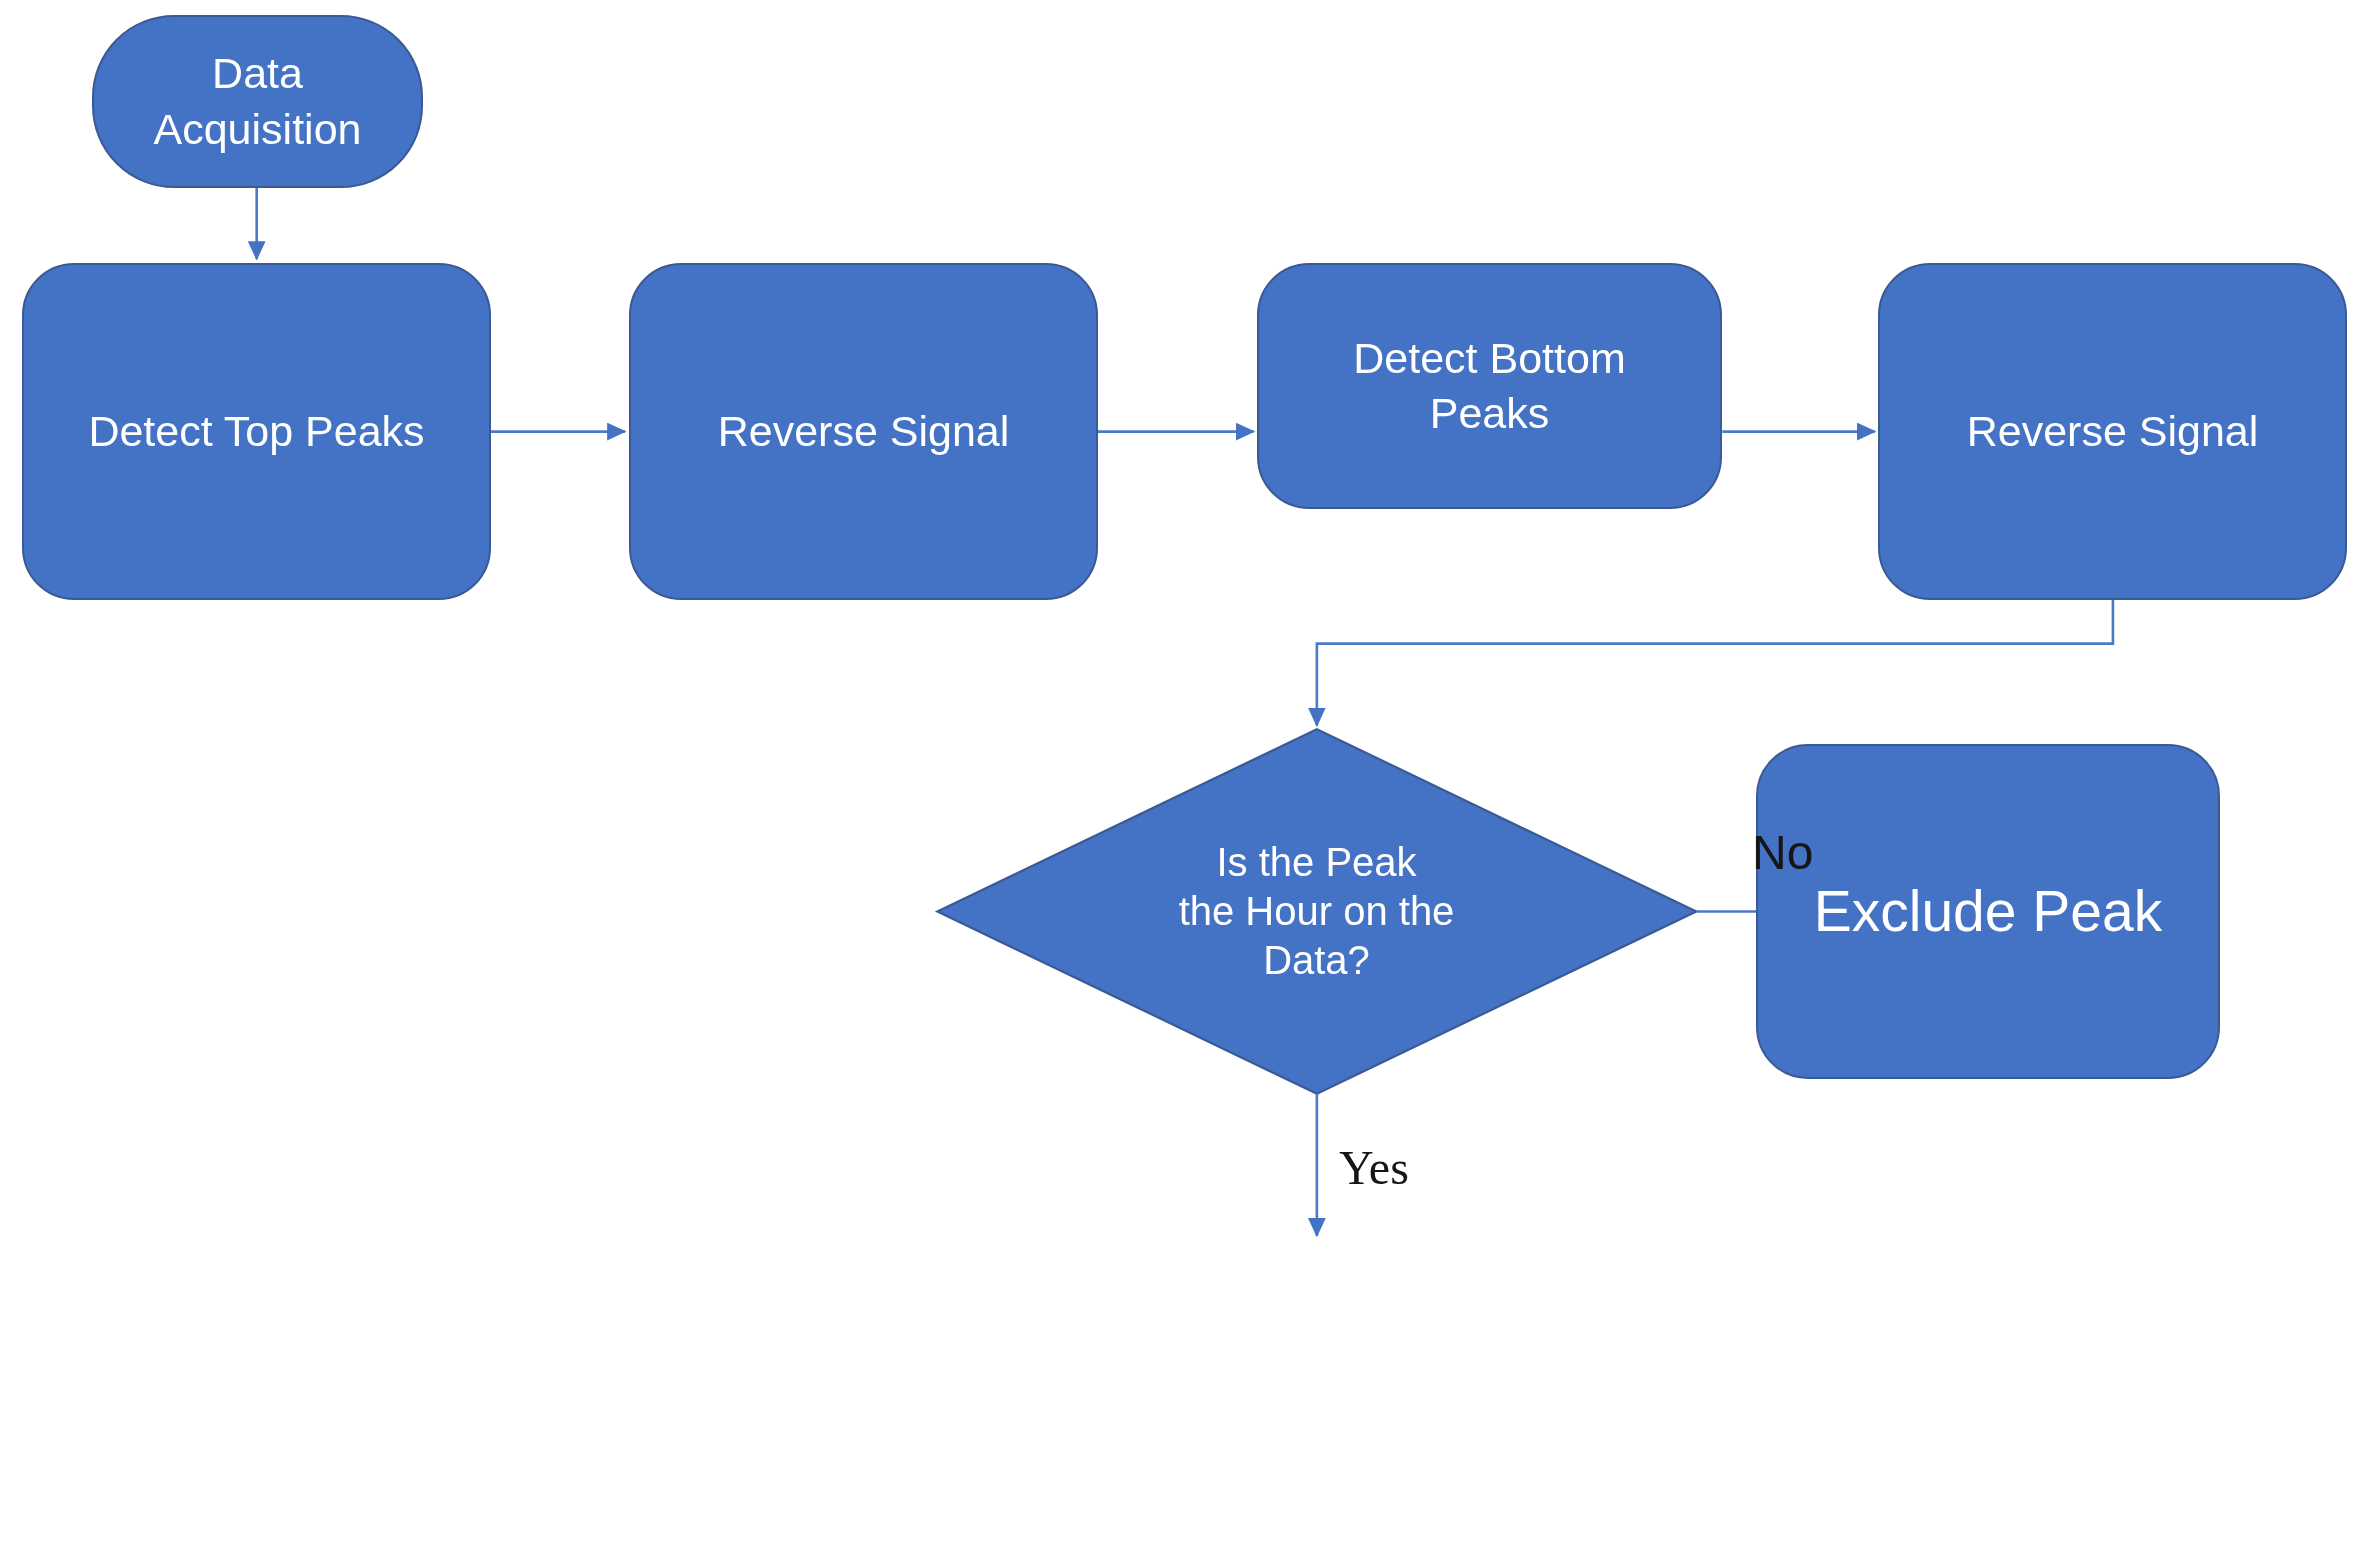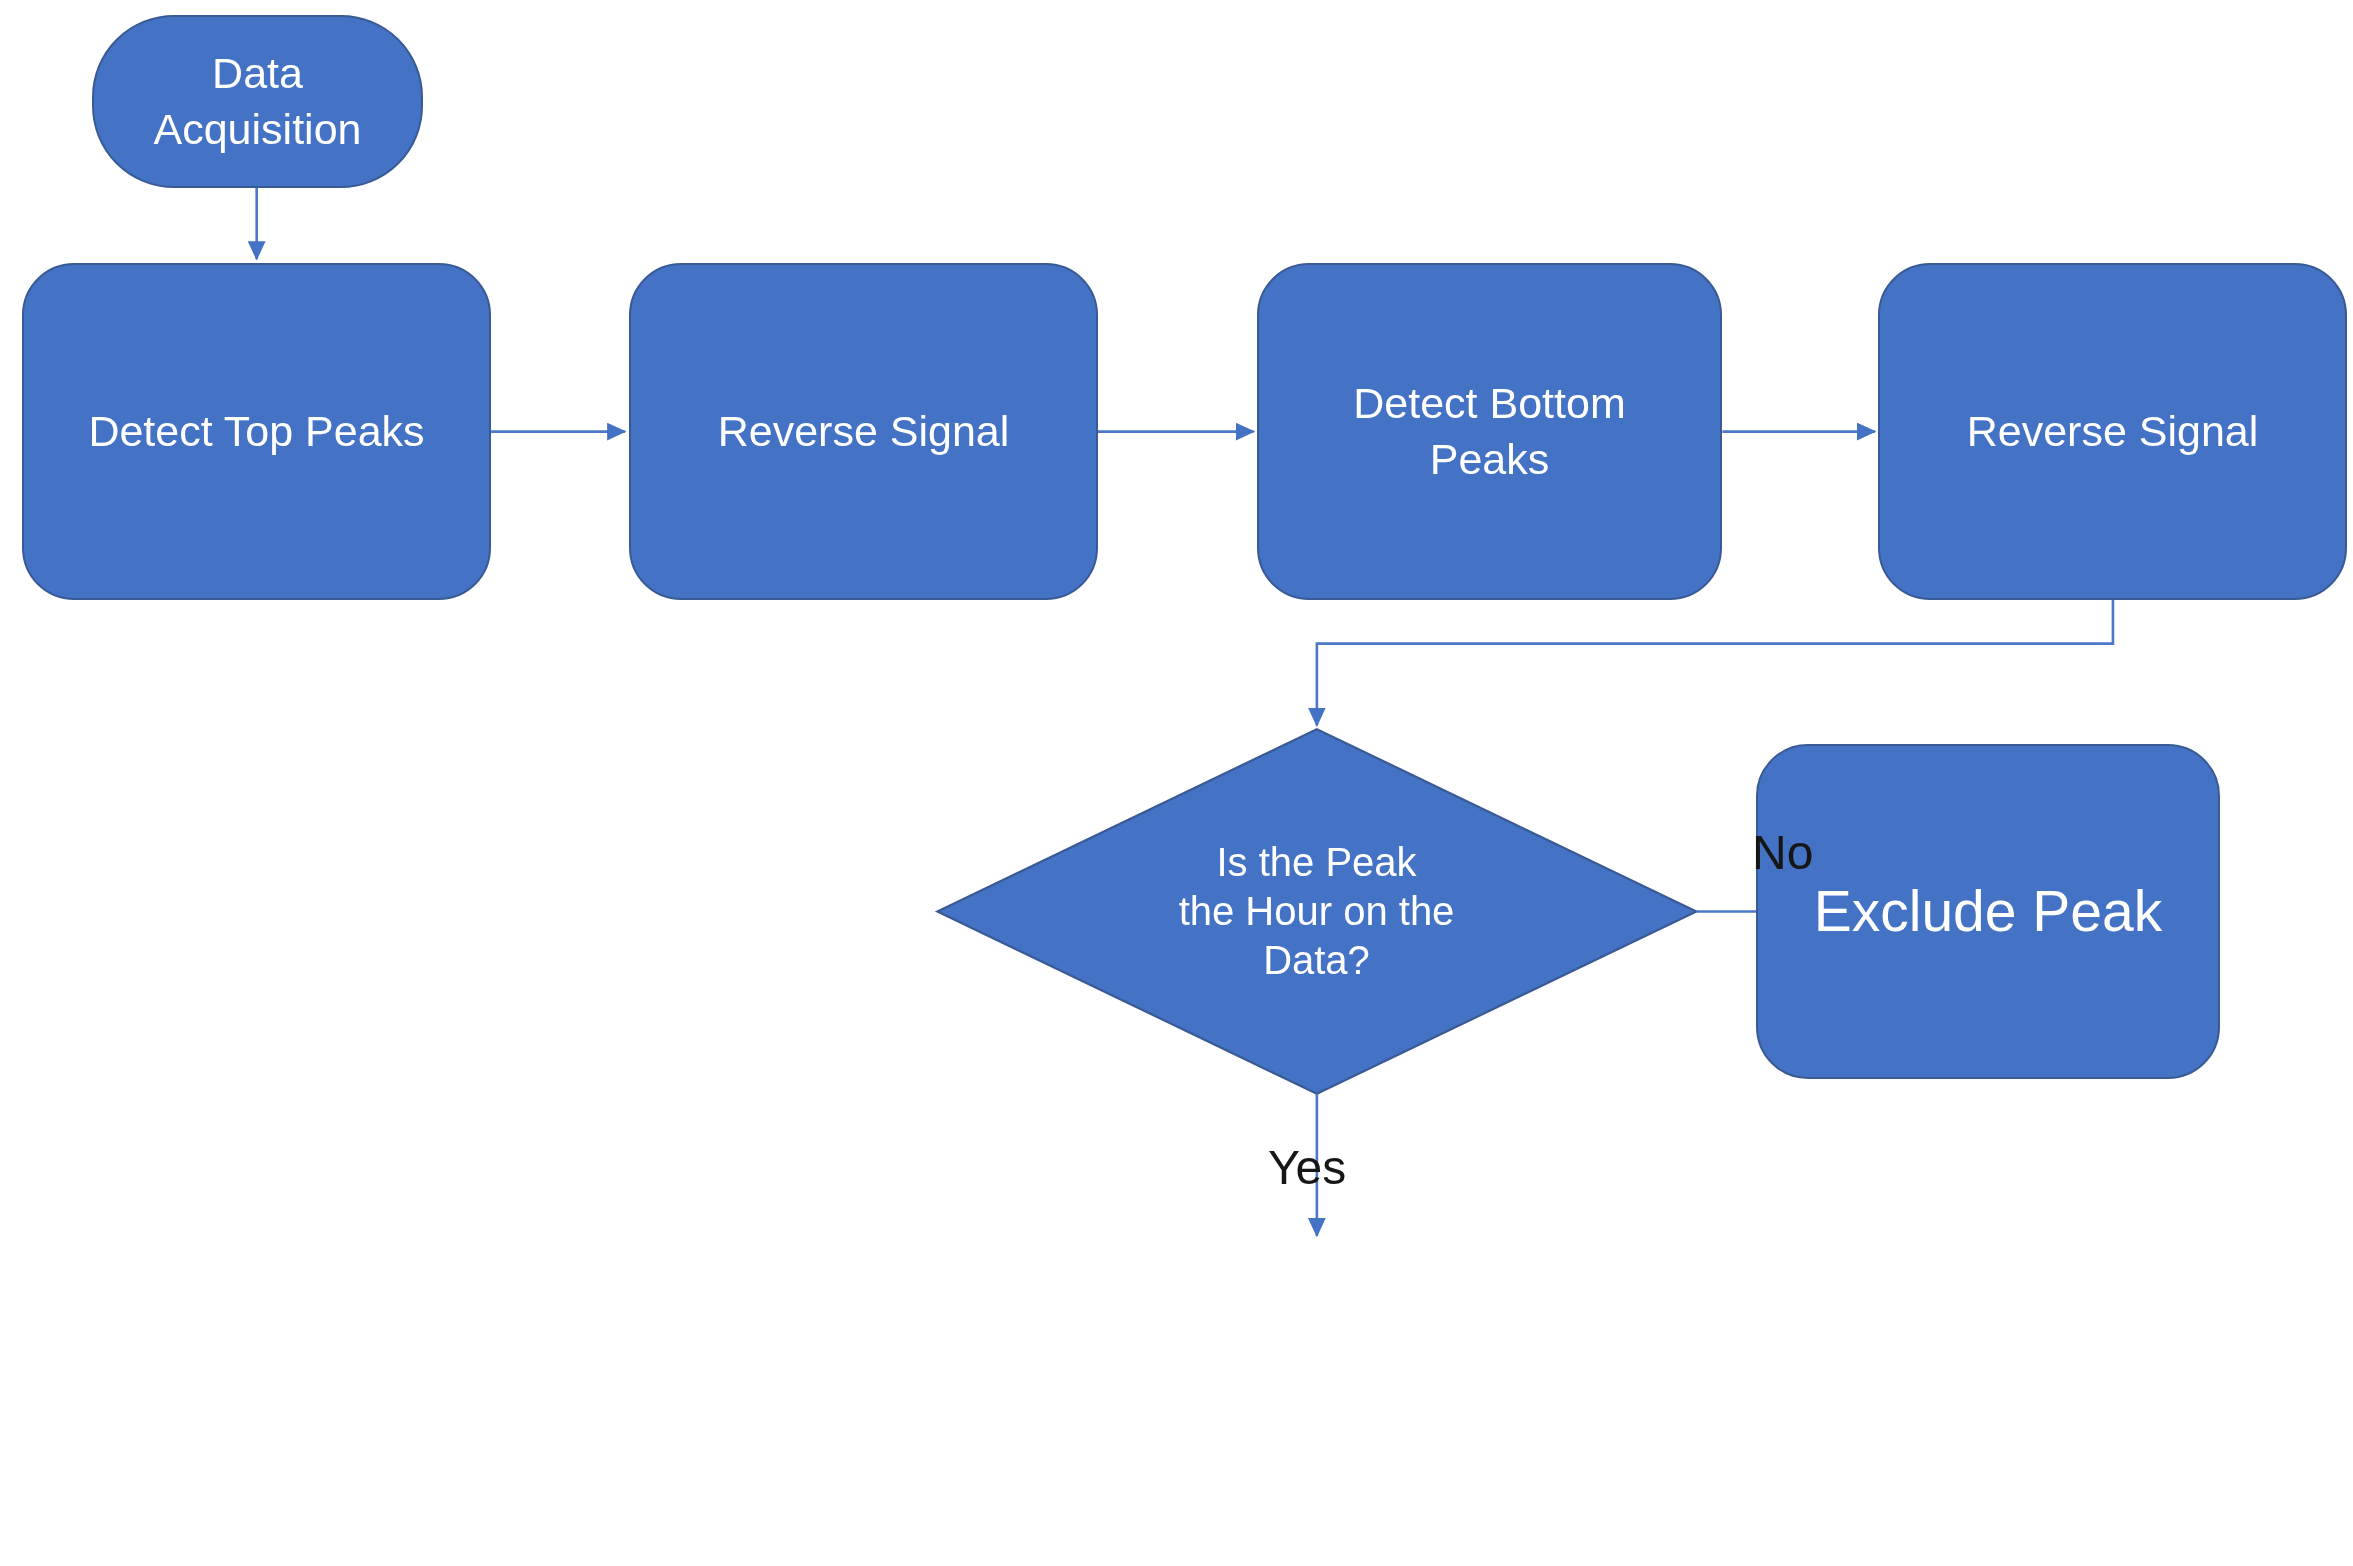--- a/index.html
+++ b/index.html
@@ -96,37 +96,37 @@
   </div>
 
   <div class="node" style="left:22px;top:263px;width:469px;height:337px;">
     <div>Detect Top Peaks</div>
   </div>
 
   <div class="node" style="left:629px;top:263px;width:469px;height:337px;">
     <div>Reverse Signal</div>
   </div>
 
-  <div class="node" style="left:1257px;top:263px;width:465px;height:337px;">
+  <div class="node" style="left:1257px;top:263px;width:465px;height:246px;">
     <div>Detect Bottom</div>
     <div>Peaks</div>
   </div>
 
   <div class="node" style="left:1878px;top:263px;width:469px;height:337px;">
     <div>Reverse Signal</div>
   </div>
 
   <div class="diamond-label" style="left:1101px;top:748px;width:431px;height:327px;">
     <div>Is the Peak</div>
     <div>the Hour on the</div>
     <div>Data?</div>
   </div>
 
   <div class="node big" style="left:1756px;top:744px;width:464px;height:335px;">
     <div>Exclude Peak</div>
   </div>
 
 
   <div class="edge-label" style="left:1752px;top:829px;">No</div>
-  <div class="edge-label" style="left:1268px;top:1144px;">Yes</div>
+  <div class="edge-label" style="left:1339px;top:1144px;font-family:Liberation Serif, serif;">Yes</div>
 
 </div>
 
 
 </body></html>

